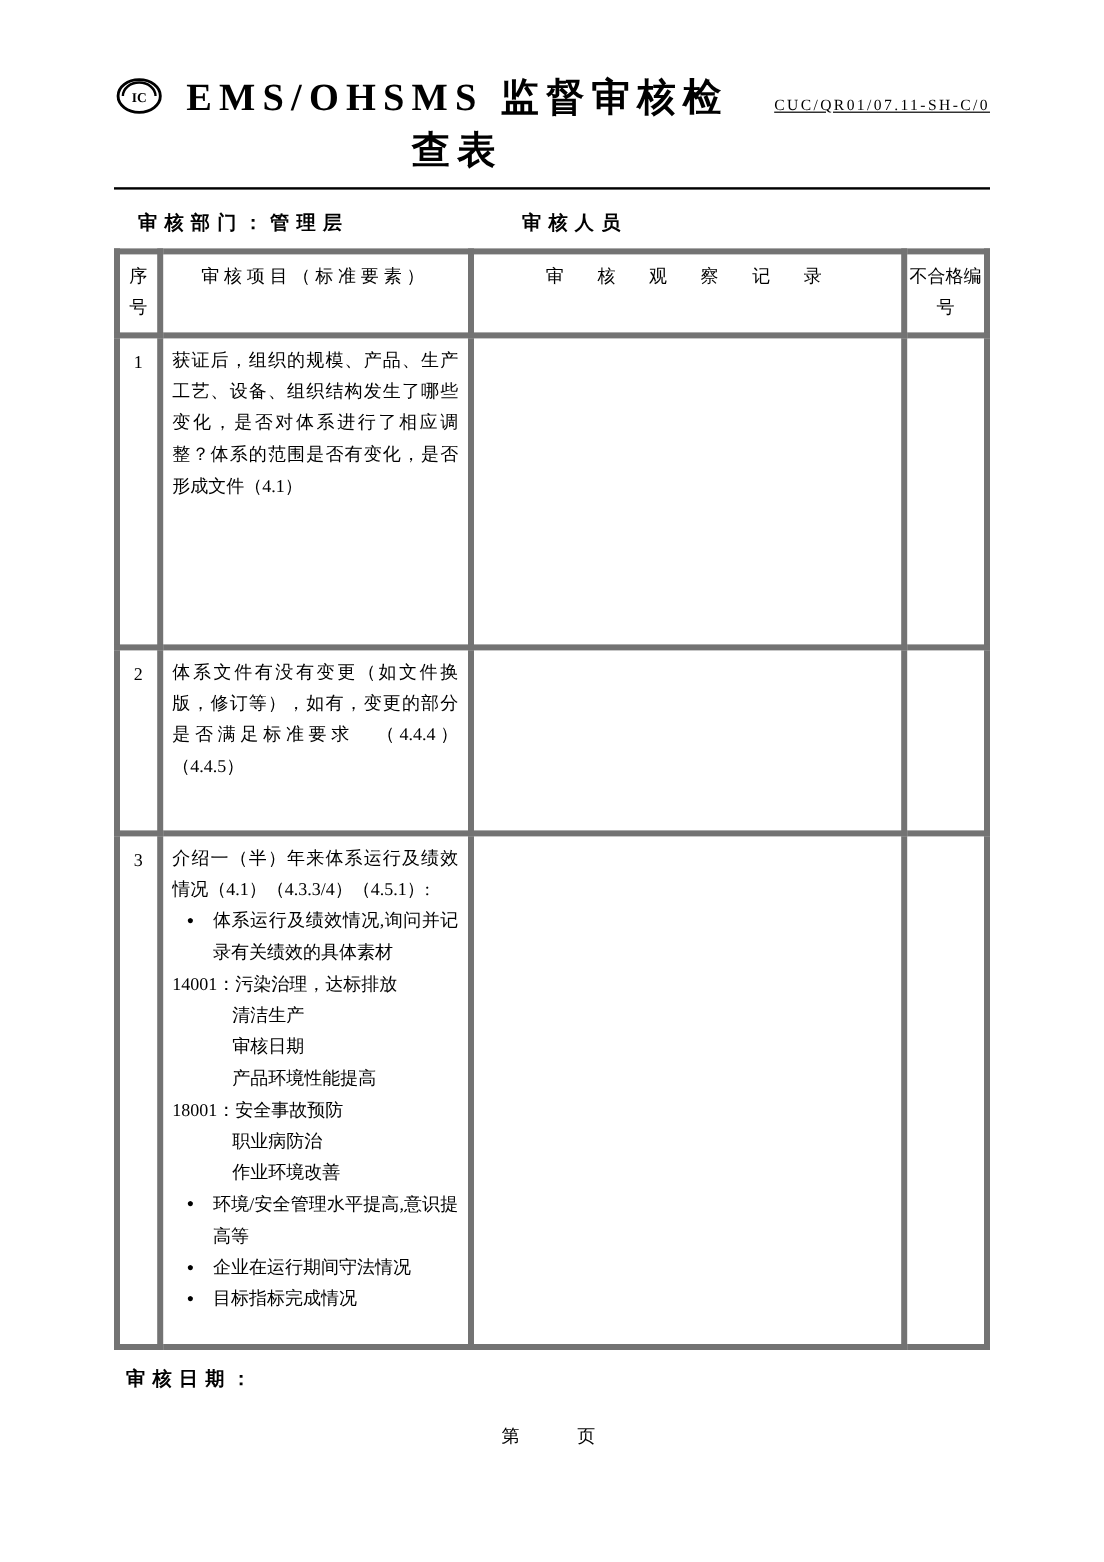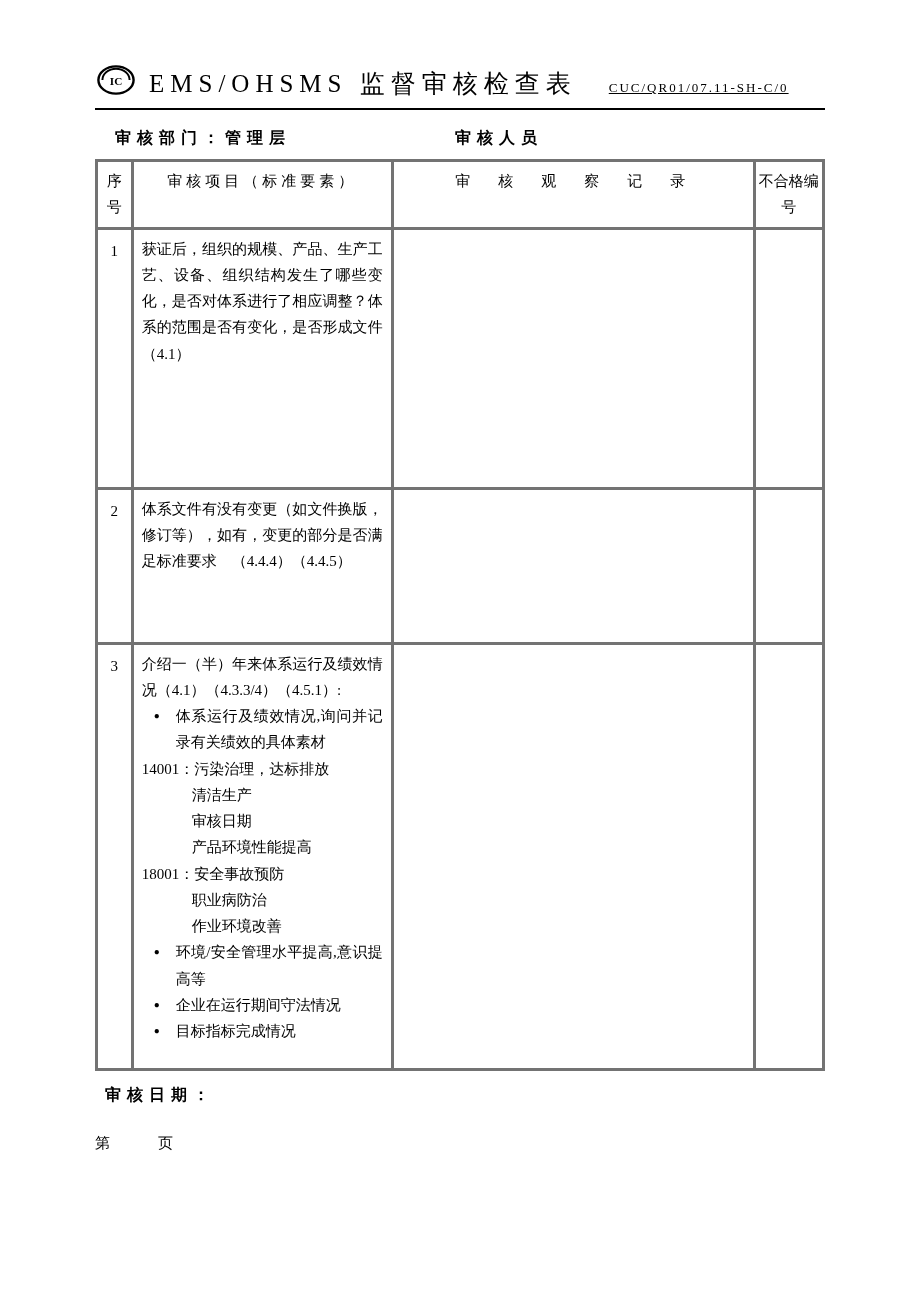--- a/index.html
+++ b/index.html
@@ -22,49 +22,48 @@
     text-align: center;
   }
   .logo {
     width: 42px;
     height: 32px;
     flex-shrink: 0;
     position: relative;
     top: 4px;
   }
   .title-main {
-    font-size: 25px;
-    font-weight: normal;
+    font-size: 32px;
+    font-weight: bold;
     letter-spacing: 6px;
     font-family: "SimSun", serif;
   }
   .title-code {
     font-size: 13px;
     letter-spacing: 2px;
     text-decoration: underline;
     font-family: "Times New Roman", serif;
     flex-shrink: 0;
     margin-left: 20px;
   }
   .meta-row {
     display: flex;
     font-weight: bold;
     letter-spacing: 6px;
     font-size: 16px;
     margin: 0 0 10px 20px;
-    gap: 20px;
   }
   .meta-left { width: 320px; }
   table {
     border-collapse: collapse;
     width: 100%;
     table-layout: fixed;
   }
   th, td {
-    border: 3px solid #737373;
+    border: 5px solid #737373;
     vertical-align: top;
     font-weight: normal;
     line-height: 1.75;
   }
   th {
     text-align: center;
     padding: 6px 2px;
     font-size: 15px;
   }
   col.c-num  { width: 35px; }
@@ -91,20 +90,21 @@
   .tall-2 { height: 155px; }
   .footer-row {
     display: flex;
     font-weight: bold;
     letter-spacing: 6px;
     font-size: 16px;
     margin: 14px 0 0 10px;
   }
   .footer-left { width: 355px; }
   .pagenum {
+    text-align: center;
     margin-top: 28px;
     font-size: 15px;
     letter-spacing: 6px;
   }
 </style>
 </head>
 <body>
 
 <div class="header-line">
   <svg class="logo" viewBox="0 0 50 40">

